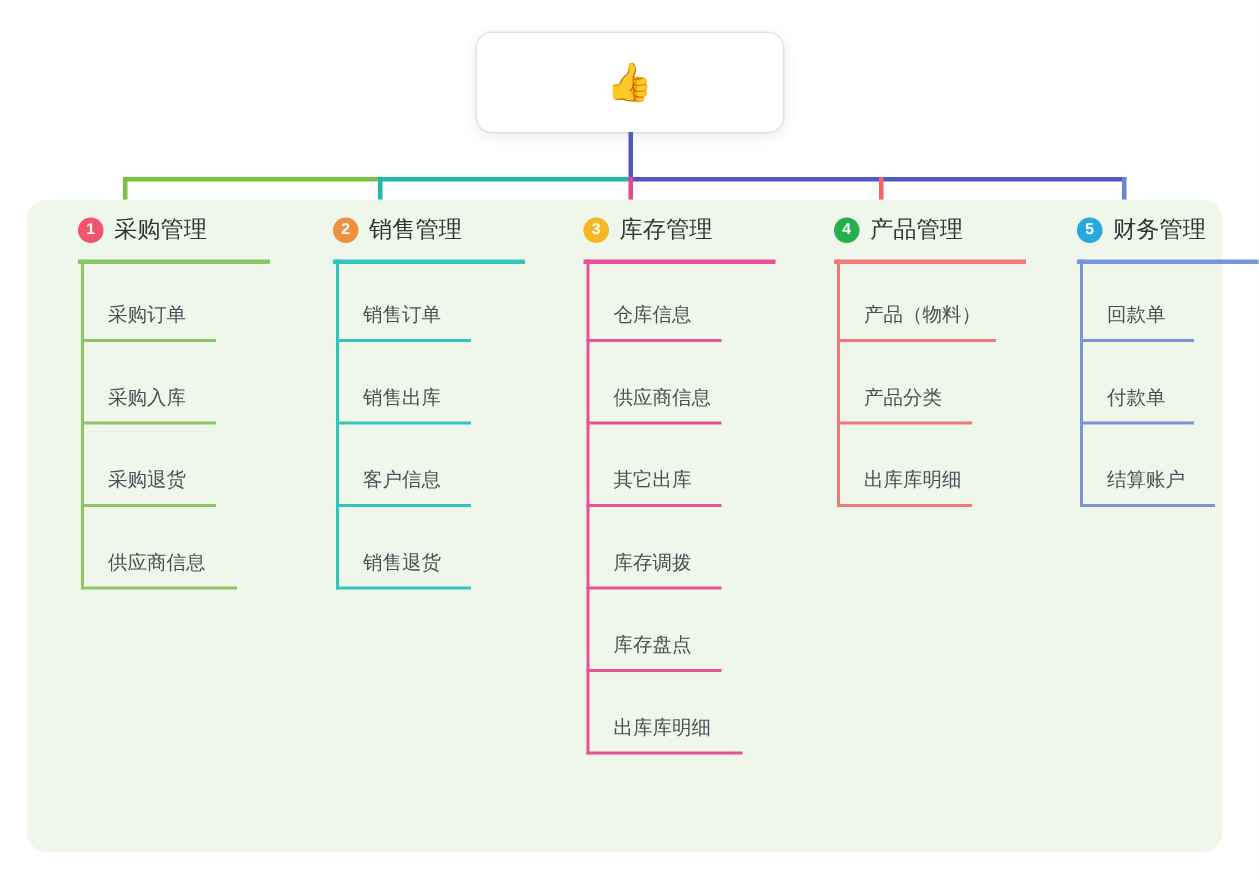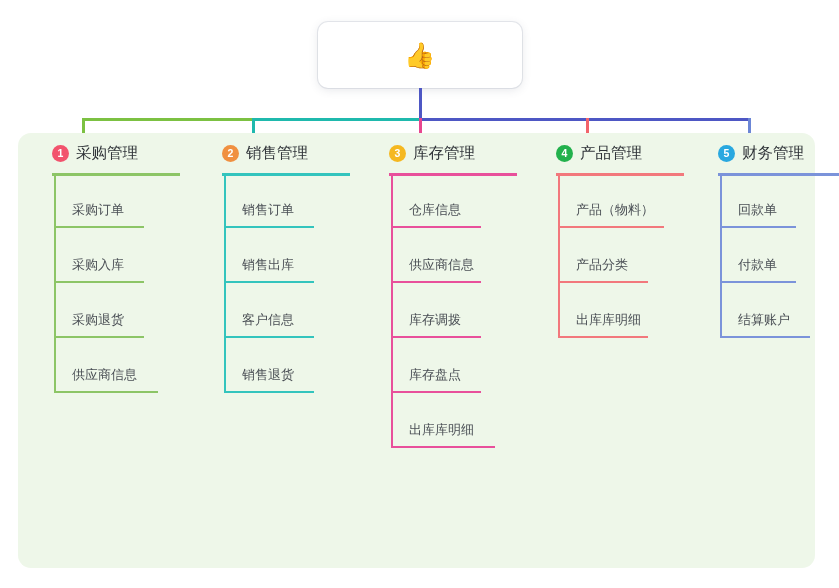--- a/index.html
+++ b/index.html
@@ -241,20 +241,24 @@
             <div class="spine" style="background: rgb(232, 80, 155);"></div>
             <div class="item">
               <span class="item-label">仓库信息</span>
               <div class="item-rule" style="width: 90px; background: rgb(232, 80, 155);"></div>
             </div>
             <div class="item">
               <span class="item-label">供应商信息</span>
               <div class="item-rule" style="width: 90px; background: rgb(232, 80, 155);"></div>
             </div>
             <div class="item">
+              <span class="item-label">其它出库</span>
+              <div class="item-rule" style="width: 90px; background: rgb(232, 80, 155);"></div>
+            </div>
+            <div class="item">
               <span class="item-label">库存调拨</span>
               <div class="item-rule" style="width: 90px; background: rgb(232, 80, 155);"></div>
             </div>
             <div class="item">
               <span class="item-label">库存盘点</span>
               <div class="item-rule" style="width: 90px; background: rgb(232, 80, 155);"></div>
             </div>
             <div class="item">
               <span class="item-label">出库库明细</span>
               <div class="item-rule" style="width: 104px; background: rgb(232, 80, 155);"></div>

